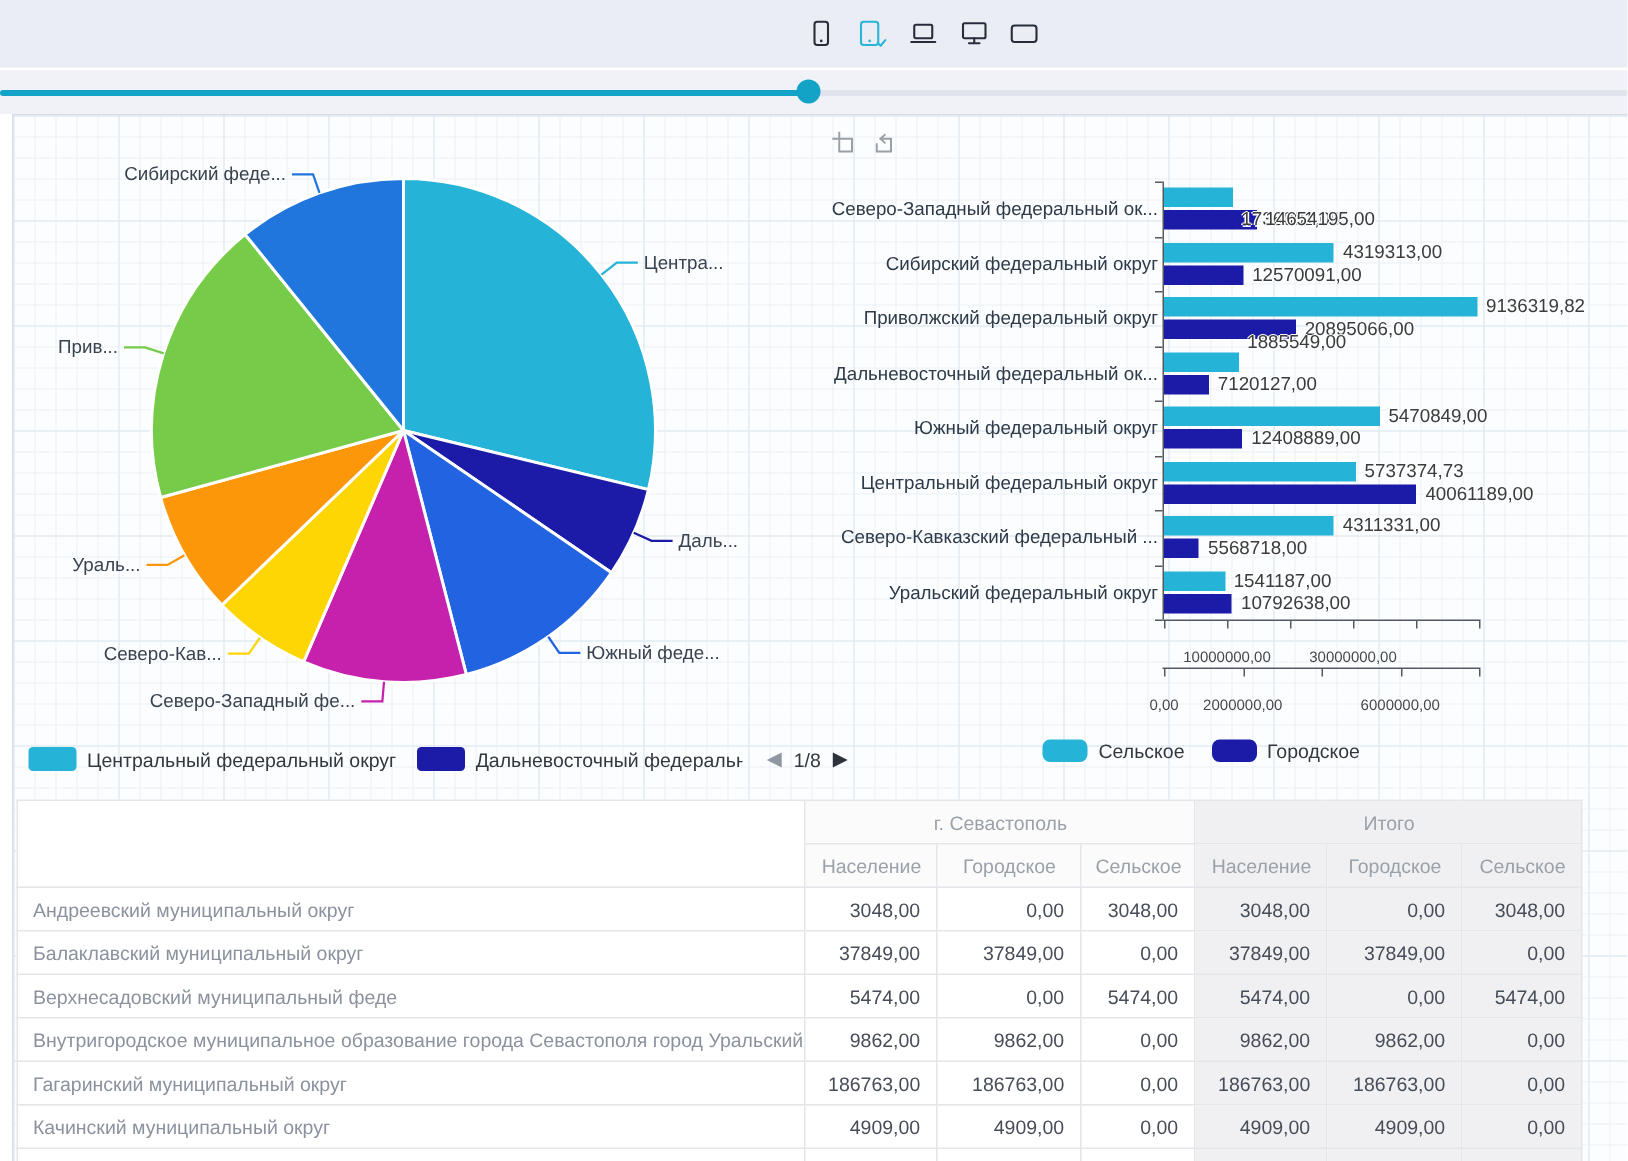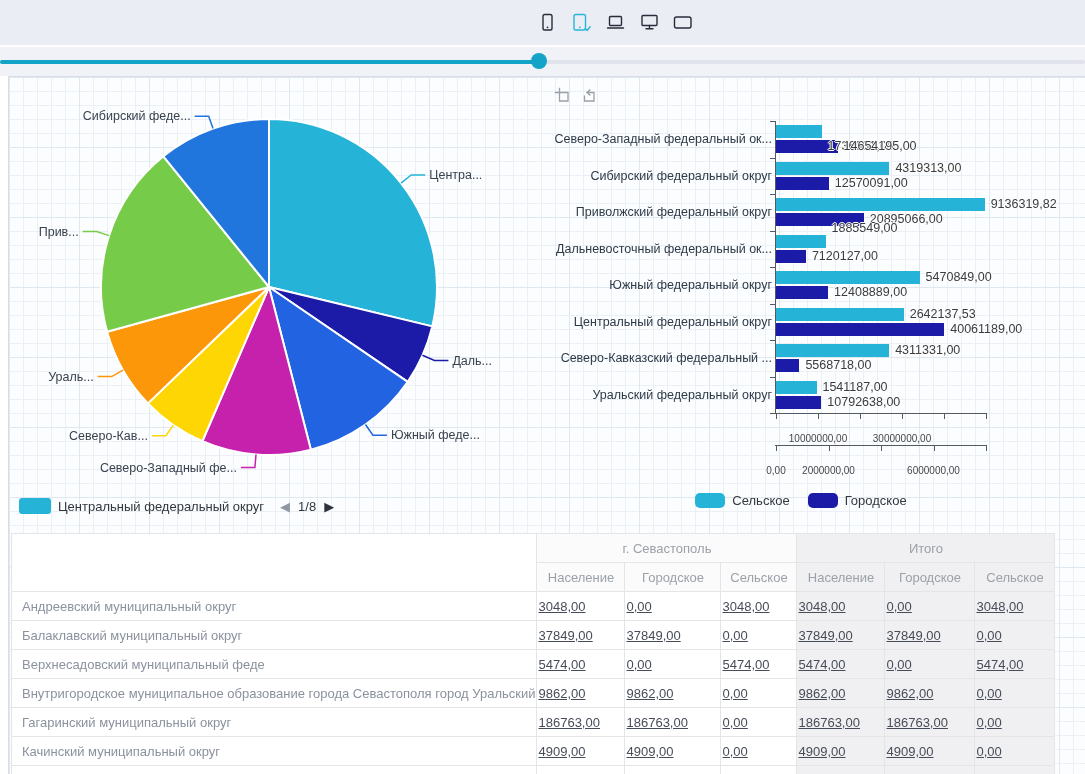--- a/index.html
+++ b/index.html
@@ -65,21 +65,21 @@
   .axis-label{position:absolute;transform:translateX(-50%);font-size:10px;color:#46474a;white-space:nowrap;margin-top:12px;}
   .bar-legend{position:absolute;left:60px;top:414px;width:390px;display:flex;justify-content:center;align-items:center;gap:18px;}
   
   .table-widget{position:absolute;left:2px;top:456px;}
   table.grid{border-collapse:collapse;table-layout:fixed;background:#ffffff;}
   table.grid th,table.grid td{border:1px solid #e3e5e9;font-weight:normal;overflow:hidden;white-space:nowrap;}
   table.grid th{font-size:13px;color:#9ba1a9;text-align:center;height:26px;background:#fbfbfc;}
   table.grid th.itogo{background:#f0f0f2;}
   table.grid td{font-size:13px;height:26px;}
   td.name-cell{color:#8b929e;text-align:left;padding-left:10px;}
-  td.num-cell{color:#474d58;padding-right:11px;text-decoration:underline;}
+  td.num-cell{color:#474d58;text-align:right;padding-right:11px;}
   td.itogo{background:#f0f0f2;}
 </style>
 </head>
 <body>
 
 <div class="topbar">
   <div class="devices" id="devices">
     <span class="device">
       <svg width="21" height="21" viewBox="0 0 21 21">
         <rect x="6" y="2.5" width="9" height="15.5" rx="1.8"></rect>
@@ -145,20 +145,24 @@
         <polyline points="98.1,156.6 85.7,152.6 71.7,152.6" fill="none" stroke="#76cc49" stroke-width="1.5"></polyline>
         <text x="67.7" y="156.6" text-anchor="end" class="pie-label">Прив...</text>
         <path d="M 258 208 L 152.4 77.3 A 168 168 0 0 1 258.0 40.0 Z" fill="#2176dd" stroke="#ffffff" stroke-width="2"></path>
         <polyline points="202.0,49.6 197.7,37.3 183.7,37.3" fill="none" stroke="#2176dd" stroke-width="1.5"></polyline>
         <text x="179.7" y="41.3" text-anchor="end" class="pie-label">Сибирский феде...</text>
       </svg>
     <div class="pie-legend">
       <span class="legend-item">
         <i class="legend-swatch" id="pieSw0" style="background: rgb(37, 180, 216);"></i>
         <span class="legend-label">Центральный федеральный округ</span>
+      </span>
+      <span class="legend-item">
+        <i class="legend-swatch" id="pieSw1" style="background: rgb(27, 27, 168);"></i>
+        <span class="legend-label truncate">Дальневосточный федеральн</span>
       </span>
       <span class="pager">
         <span class="pager-prev">◀</span>
         <span class="pager-label">1/8</span>
         <span class="pager-next">▶</span>
       </span>
     </div>
   </div>
 
   <div class="bar-widget">
@@ -192,21 +196,21 @@
         <div class="bar-value" style="left: 285.496px; top: 142px;">1885549,00</div>
         <div class="bar-value" style="left: 265.905px; top: 169.5px;">7120127,00</div>
         <div class="bar-cat-label" style="top: 199px;">Южный федеральный округ</div>
         <div class="hbar" style="left: 230px; top: 192px; width: 143.6px; background: rgb(37, 180, 216);"></div>
         <div class="hbar" style="left: 230px; top: 207px; width: 52.1px; background: rgb(27, 27, 168);"></div>
         <div class="bar-value" style="left: 379.61px; top: 191px;">5470849,00</div>
         <div class="bar-value" style="left: 288.117px; top: 206px;">12408889,00</div>
         <div class="bar-cat-label" style="top: 235.5px;">Центральный федеральный округ</div>
         <div class="hbar" style="left: 230px; top: 228.5px; width: 127.7px; background: rgb(37, 180, 216);"></div>
         <div class="hbar" style="left: 230px; top: 243.5px; width: 168.3px; background: rgb(27, 27, 168);"></div>
-        <div class="bar-value" style="left: 363.713px; top: 227.5px;">2642137,53</div>
+        <div class="bar-value" style="left: 363.713px; top: 227.5px;">5737374,73</div>
         <div class="bar-value" style="left: 404.257px; top: 242.5px;">40061189,00</div>
         <div class="bar-cat-label" style="top: 272px;">Северо-Кавказский федеральный ...</div>
         <div class="hbar" style="left: 230px; top: 265px; width: 113.2px; background: rgb(37, 180, 216);"></div>
         <div class="hbar" style="left: 230px; top: 280px; width: 23.4px; background: rgb(27, 27, 168);"></div>
         <div class="bar-value" style="left: 349.172px; top: 264px;">4311331,00</div>
         <div class="bar-value" style="left: 259.389px; top: 279px;">5568718,00</div>
         <div class="bar-cat-label" style="top: 308.5px;">Уральский федеральный округ</div>
         <div class="hbar" style="left: 230px; top: 301.5px; width: 40.5px; background: rgb(37, 180, 216);"></div>
         <div class="hbar" style="left: 230px; top: 316.5px; width: 45.3px; background: rgb(27, 27, 168);"></div>
         <div class="bar-value" style="left: 276.456px; top: 300.5px;">1541187,00</div>

